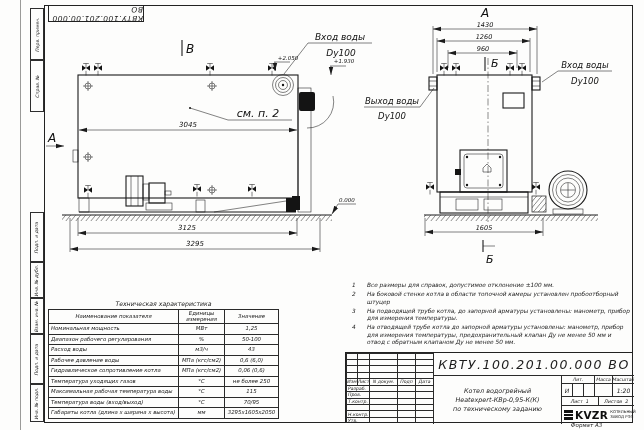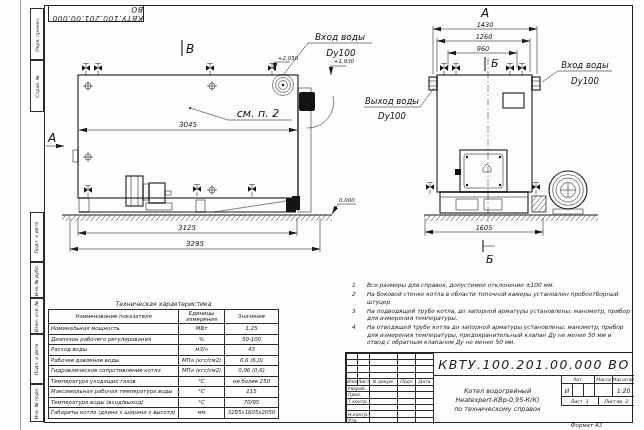--- a/index.html
+++ b/index.html
@@ -434,21 +434,21 @@
         <div class="c"></div>
       <div class="c r">Утв.</div>
         <div class="c"></div>
         <div class="c"></div>
         <div class="c"></div>
     </div>
     <div class="abs" id="docnum">КВТУ.100.201.00.000 ВО</div>
     <div class="abs" id="namecell">
       <div>Котел водогрейный</div>
       <div>Heatexpert-КВр-0,95-К(К)</div>
-      <div>по техническому справок</div>
+      <div>по техническому заданию</div>
     </div>
     <div class="abs litrow">
       <div class="lcell" style="width:33px">Лит.</div>
       <div class="lcell" style="width:18px">Масса</div>
       <div class="lcell" style="width:22px">Масштаб</div>
     </div>
     <div class="abs valrow">
       <div class="lcell" style="width:11px">И</div>
       <div class="lcell" style="width:11px"></div>
       <div class="lcell" style="width:11px"></div>
@@ -458,16 +458,24 @@
     <div class="abs shrow">
       <div class="lcell" style="width:36.5px">
           <span>Лист</span>
           <span>1</span>
         </div>
       <div class="lcell" style="width:36.5px">
           <span>Листов</span>
           <span>2</span>
         </div>
     </div>
+    <div class="abs" id="logo">
+      <div id="logomark"></div>
+      <div id="logotxt">KVZR</div>
+      <div id="company">
+        <div>КОТЕЛЬНЫЙ</div>
+        <div>ЗАВОД РЭП</div>
+      </div>
+    </div>
   </div>
 
   <div class="abs" id="fmt">Формат  А3</div>
 </div>
 
 </body></html>

